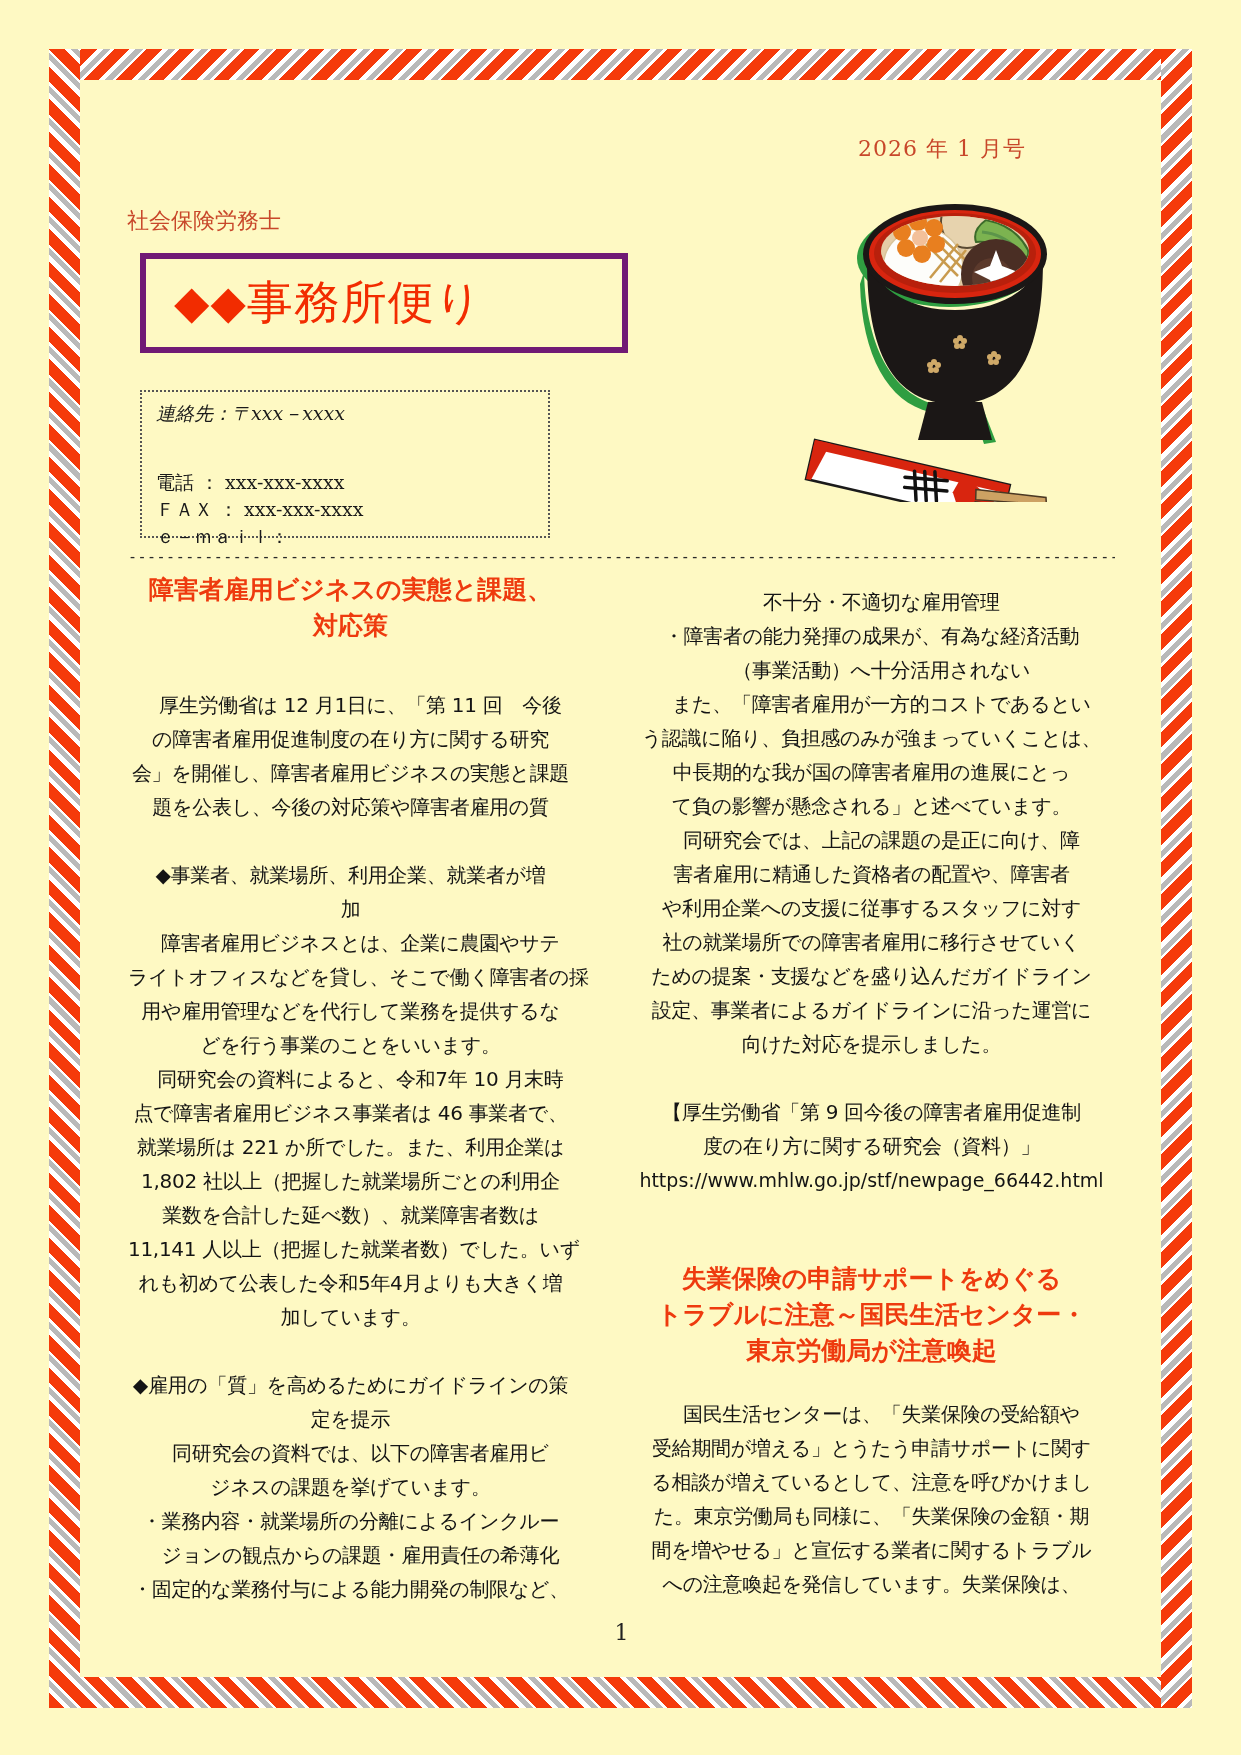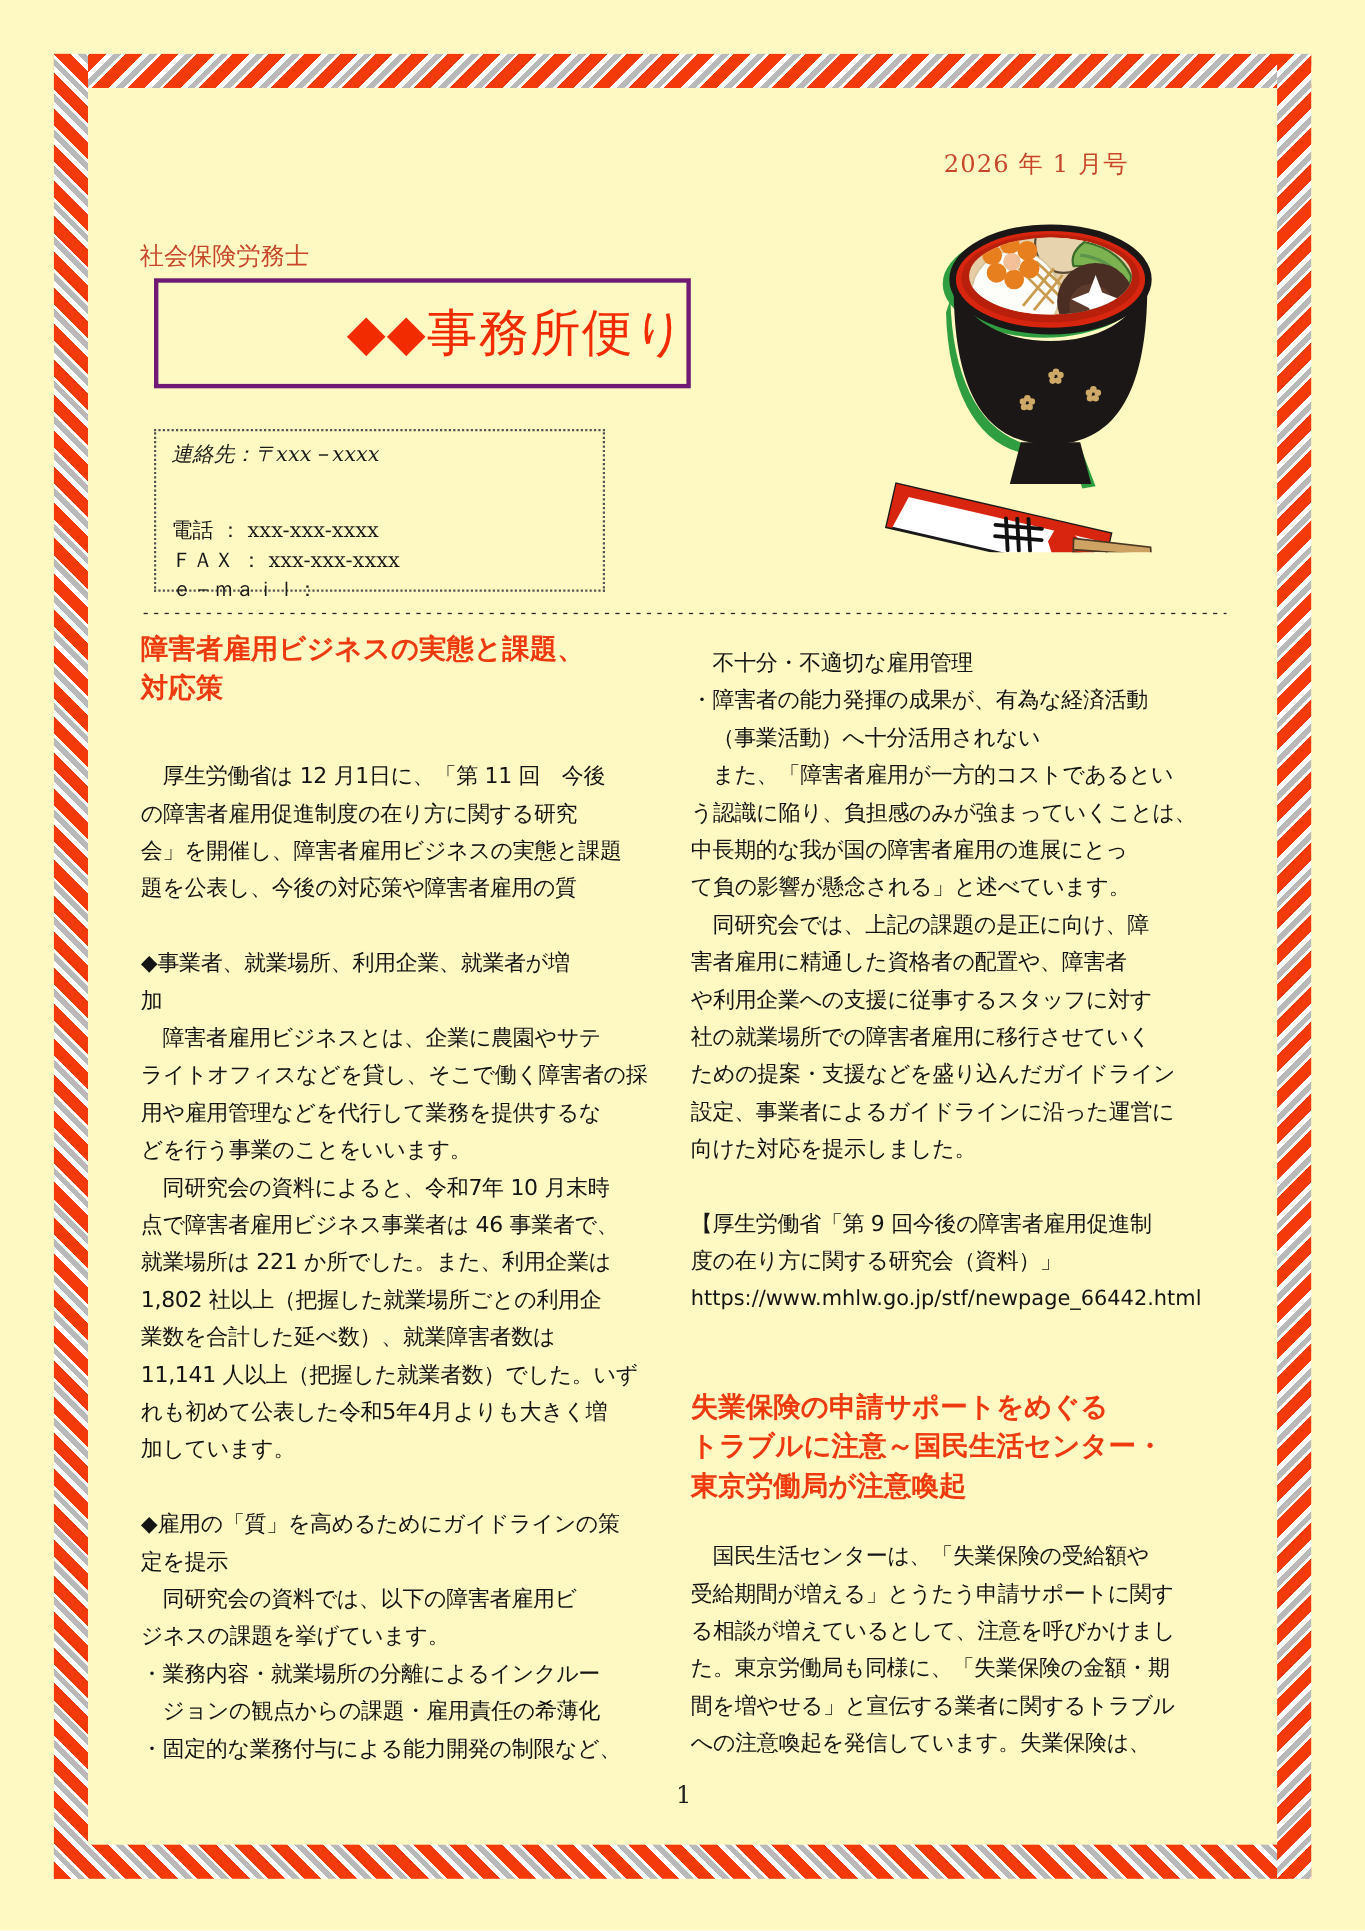--- a/index.html
+++ b/index.html
@@ -12,37 +12,37 @@
   .stripe-fwd{background:repeating-linear-gradient(135deg,#f53a0a 0 11px,#ffffff 11px 15.5px,#b9b9b9 15.5px 20.5px,#ffffff 20.5px 23px);}
   .stripe-bwd{background:repeating-linear-gradient(45deg,#f53a0a 0 11px,#ffffff 11px 15.5px,#b9b9b9 15.5px 20.5px,#ffffff 20.5px 23px);}
   .bar-top{top:49px;}
   .bar-bottom{top:1677px;}
   .bar-left{left:49px;}
   .bar-right{left:1161px;}
   
   .issue-date{position:absolute;left:858px;top:134px;font-family:"DejaVu Serif","Liberation Serif",serif;
               font-size:22px;color:#c8472a;letter-spacing:1px;}
   .office-label{position:absolute;left:127px;top:206px;font-family:"DejaVu Serif","Liberation Serif",serif;
-                font-size:22px;color:#c8472a;margin-top:12px;}
-  .title-box{position:absolute;left:140px;top:253px;width:488px;height:100px;border:4px solid #701a75;
-             display:flex;align-items:center;justify-content:flex-end;padding-left:28px;box-sizing:border-box;}
+                font-size:22px;color:#c8472a;}
+  .title-box{position:absolute;left:140px;top:253px;width:488px;height:100px;border:6px solid #701a75;
+             display:flex;align-items:center;justify-content:flex-start;padding-left:28px;box-sizing:border-box;}
   .title-box .t{font-family:"DejaVu Serif","Liberation Serif",serif;font-size:46px;color:#f22c00;
                 letter-spacing:1px;white-space:nowrap;}
   
   .contact-box{position:absolute;left:140px;top:390px;width:410px;height:148px;border:2px dotted #555;
                box-sizing:border-box;padding:8px 0 0 14px;font-family:"DejaVu Serif","Liberation Serif",serif;
                font-size:19px;color:#1a1a1a;}
   .contact-box .cl{line-height:27px;white-space:nowrap;}
   .contact-box .cl.first{margin-bottom:42px;font-style:italic;}
   
   .dash-sep{position:absolute;left:128px;top:548px;width:987px;height:16px;overflow:hidden;
             font-family:"DejaVu Sans Mono","Liberation Mono",monospace;font-size:15px;color:#2a2a2a;
             white-space:nowrap;letter-spacing:0.5px;}
   
-  .col{position:absolute;font-size:20px;color:#141414;}
+  .col{position:absolute;font-size:20px;color:#141414;text-align:center;}
   .col-left{left:128px;top:572px;width:445px;}
   .col-right{left:628px;top:585px;width:487px;}
   .headline{font-weight:bold;font-size:25px;line-height:36px;color:#ee3a0e;white-space:nowrap;}
   .bodylines{line-height:34px;}
   .bodylines .tl,.headline .tl{white-space:nowrap;}
   .bodylines .tl{letter-spacing:-0.3px;}
   .body-after-headline{margin-top:44px;}
   .url-line{line-height:34px;font-size:19px;color:#141414;white-space:nowrap;}
   .headline-2{margin-top:64px;}
   .body-2{margin-top:28px;}

